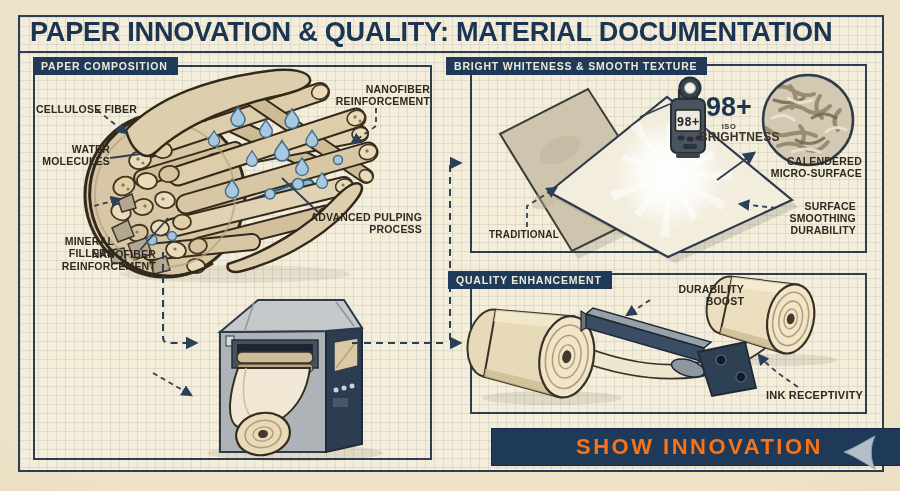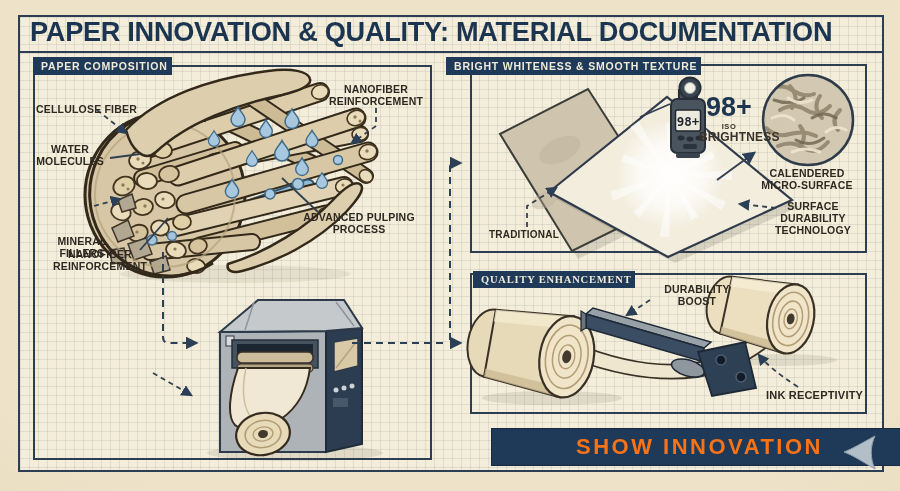--- a/index.html
+++ b/index.html
@@ -26,29 +26,29 @@
     white-space:nowrap;transform:scaleX(.97);transform-origin:left top;
   }
   .title-rule{position:absolute;left:18px;top:51px;width:866px;height:2px;background:#2c3e52;z-index:3;}
   .panel{position:absolute;border:2px solid #2c3e52;z-index:1;background:transparent;}
   .panel.comp{left:33px;top:65px;width:395px;height:391px;}
   .panel.white{left:470px;top:64px;width:393px;height:185px;}
   .panel.qual{left:470px;top:273px;width:393px;height:137px;}
   .phead{
     position:absolute;z-index:4;background:#1e3a58;color:#f0ead9;
     font-size:10.5px;font-weight:800;letter-spacing:.8px;
-    padding:3px 4px 3px 8px;white-space:nowrap;
+    padding:3px 10px 3px 8px;white-space:nowrap;
   }
   .phead.comp{left:33px;top:57px;}
   .phead.white{left:446px;top:57px;}
-  .phead.qual{left:473px;top:271px;font-family:Liberation Serif, serif;}
+  .phead.qual{left:448px;top:271px;}
   svg.art{position:absolute;left:0;top:0;z-index:2;pointer-events:none;}
   .lbl{
     position:absolute;z-index:3;color:#2e2820;font-weight:800;
-    font-size:10.5px;line-height:1.12;letter-spacing:.2px;text-align:center;
+    font-size:10.5px;line-height:1.12;letter-spacing:.2px;text-align:right;
   }
   .lbl.nowrap{white-space:nowrap;}
   .bval{
     position:absolute;left:706px;top:92px;z-index:3;
     font-size:27px;font-weight:800;color:#1d3550;letter-spacing:0;
   }
   .biso{position:absolute;left:702px;top:122px;width:54px;z-index:3;text-align:center;
     font-size:7.5px;font-weight:800;color:#39322a;letter-spacing:.6px;}
   .bbrt{position:absolute;left:699px;top:130px;width:60px;z-index:3;text-align:center;
     font-size:12px;font-weight:800;color:#39322a;letter-spacing:.2px;}
@@ -366,22 +366,22 @@
   </svg>
 
   <div class="lbl nowrap" style="left:36px;top:104px;">CELLULOSE FIBER</div>
   <div class="lbl" style="left:30px;top:144px;width:80px;">WATER MOLECULES</div>
   <div class="lbl" style="left:50px;top:197px;width:64px;margin-top:39px;">MINERAL FILLERS</div>
   <div class="lbl" style="left:44px;top:249px;width:112px;">NANOFIBER REINFORCEMENT</div>
   <div class="lbl" style="left:322px;top:84px;width:108px;">NANOFIBER REINFORCEMENT</div>
   <div class="lbl" style="left:296px;top:212px;width:126px;">ADVANCED PULPING PROCESS</div>
 
   <div class="lbl nowrap" style="left:489px;top:229px;font-size:10px;">TRADITIONAL</div>
-  <div class="lbl" style="left:752px;top:168px;width:110px;">CALENDERED MICRO-SURFACE</div>
-  <div class="lbl" style="left:770px;top:201px;width:86px;">SURFACE DURABILITY TECHNOLOGY</div>
+  <div class="lbl" style="left:752px;top:156px;width:110px;">CALENDERED MICRO-SURFACE</div>
+  <div class="lbl" style="left:770px;top:201px;width:86px;">SURFACE SMOOTHING DURABILITY</div>
 
   <div class="bval">98+</div>
   <div class="biso">ISO</div>
   <div class="bbrt">BRIGHTNESS</div>
 
   <div class="lbl" style="left:650px;top:284px;width:94px;">DURABILITY BOOST</div>
   <div class="lbl nowrap" style="left:766px;top:389px;font-size:11px;">INK RECEPTIVITY</div>
 
   <div class="banner">SHOW INNOVATION</div>
   <svg class="banner-glyph" viewBox="0 0 44 44">

